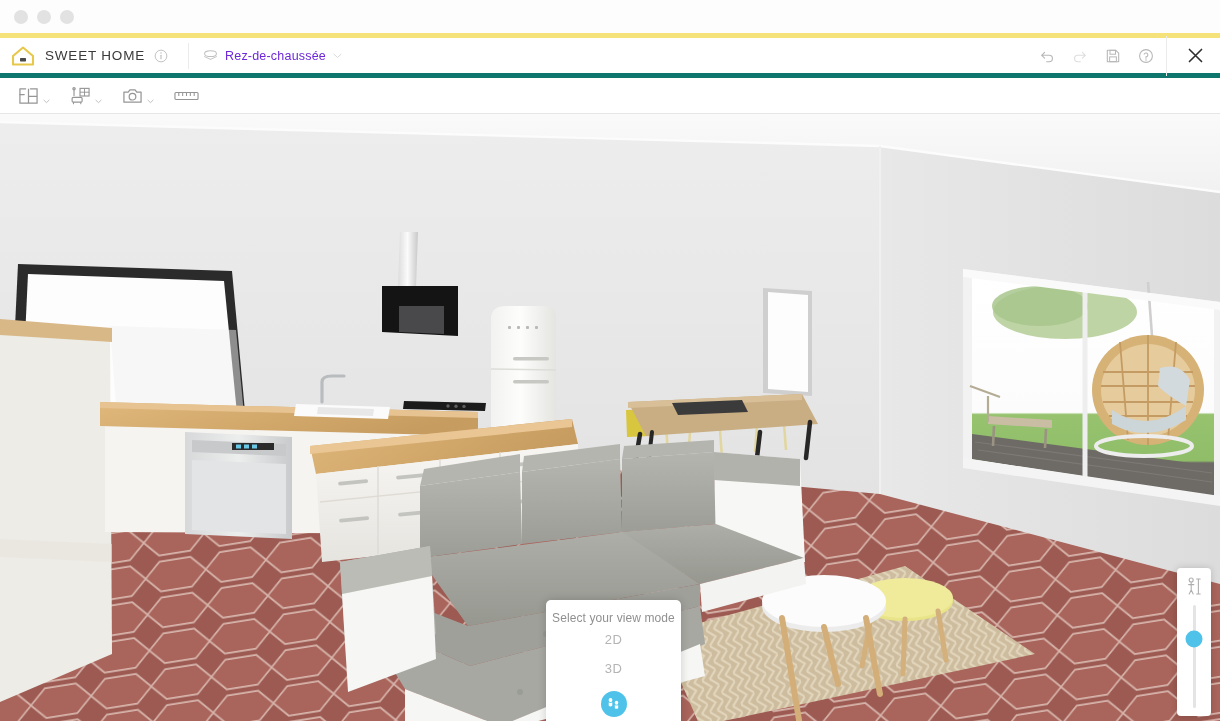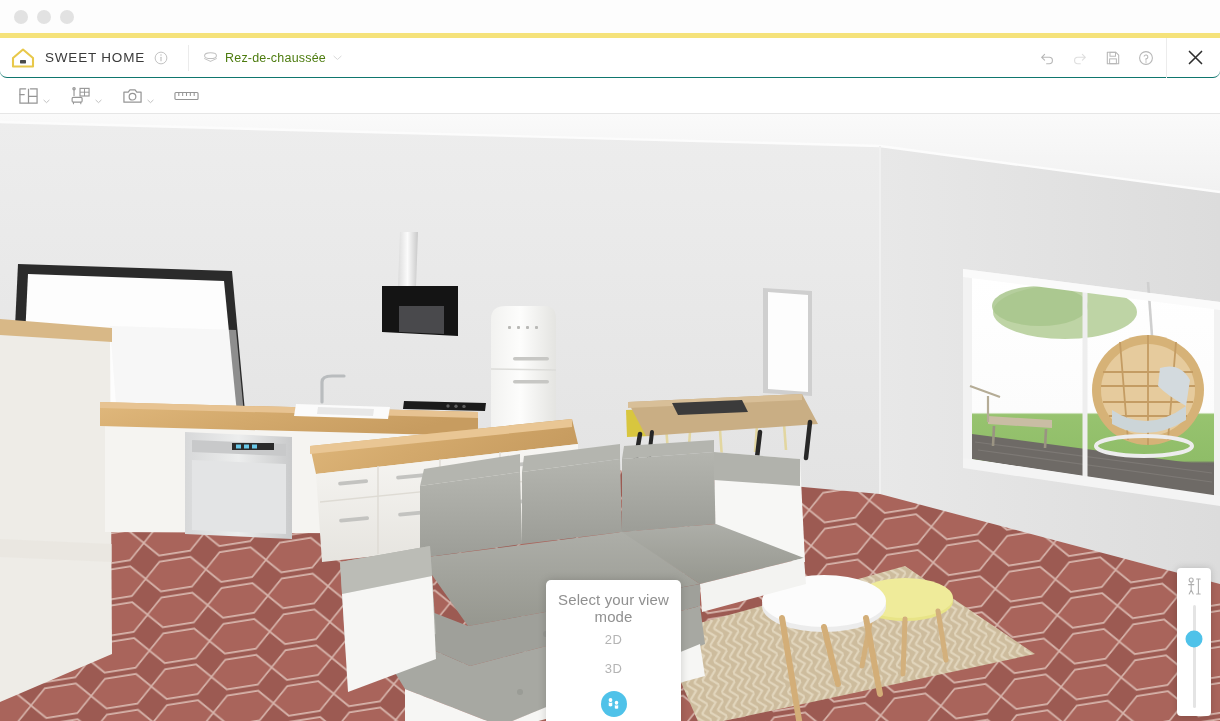--- a/index.html
+++ b/index.html
@@ -40,25 +40,24 @@
     height: 5px;
     background: #f5e27a;
     width: 100%;
   }
 
   
   .app-header {
     position: relative;
     height: 40px;
     background: #ffffff;
-    border-bottom: 1px solid #0f766e;
+    border-bottom: 5px solid #0f766e;
     display: flex;
     align-items: center;
     padding: 0 0 0 10px;
-    border-radius: 7px;
   }
   .brand {
     display: flex;
     align-items: center;
     gap: 9px;
     padding-right: 14px;
   }
   .house-logo { width: 26px; height: 22px; display:block; }
   .brand-name {
     font-size: 13.5px;
@@ -81,21 +80,21 @@
   .floor-select {
     display: flex;
     align-items: center;
     gap: 7px;
     padding: 5px 8px;
     cursor: pointer;
     border-radius: 3px;
   }
   .floor-label {
     font-size: 12.5px;
-    color: #4d7c0f;
+    color: #6d28d9;
     letter-spacing: .2px;
     white-space: nowrap;
   }
   .layers-icon { width: 15px; height: 13px; display:block; opacity:.55; }
   .chev { width: 9px; height: 6px; display:block; opacity:.45; }
 
   .header-spacer { flex: 1; }
 
   .header-actions {
     display: flex;
@@ -155,21 +154,21 @@
     left: 546px;
     bottom: 0px;
     width: 135px;
     background: #ffffff;
     border-radius: 5px 5px 0 0;
     box-shadow: 0 0 9px rgba(0,0,0,.17);
     padding: 11px 0 9px;
     text-align: center;
   }
   .viewmode-title {
-    font-size: 15px;
+    font-size: 12px;
     color: #909090;
     margin-bottom: 8px;
     letter-spacing: .1px;
   }
   .viewmode-row {
     display: flex;
     align-items: center;
     justify-content: center;
     gap: 16px;
     flex-direction: column;

